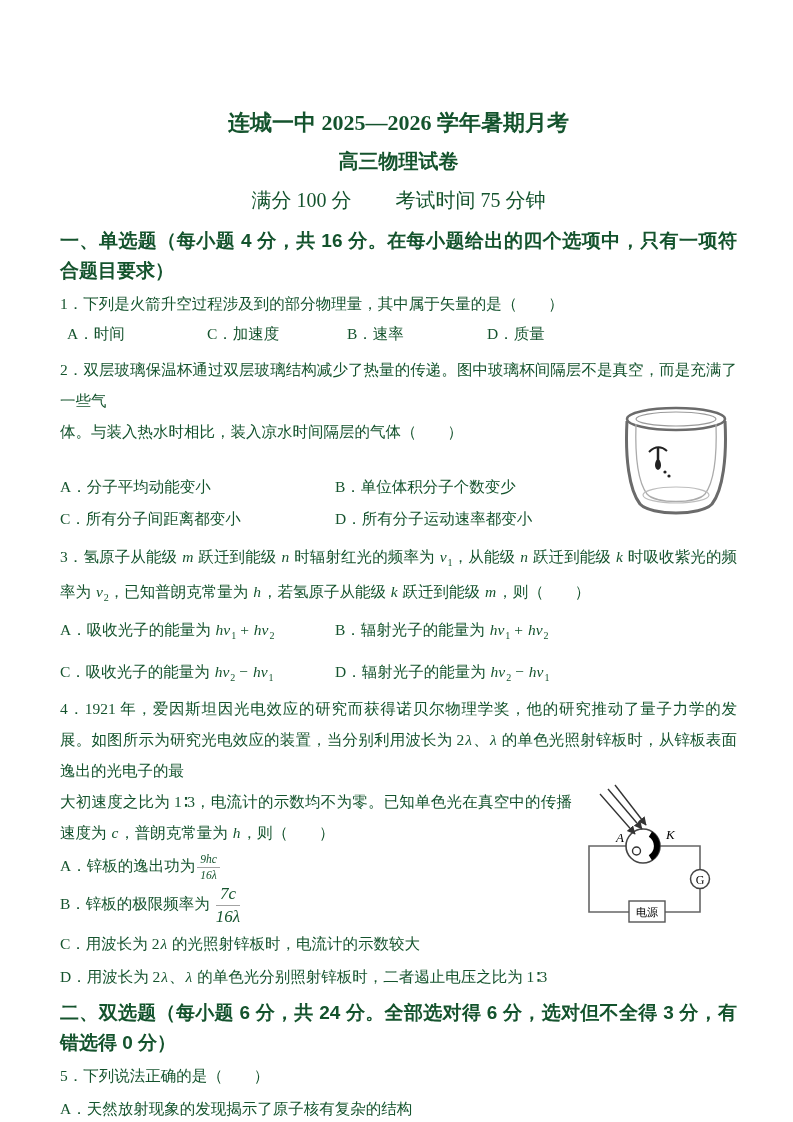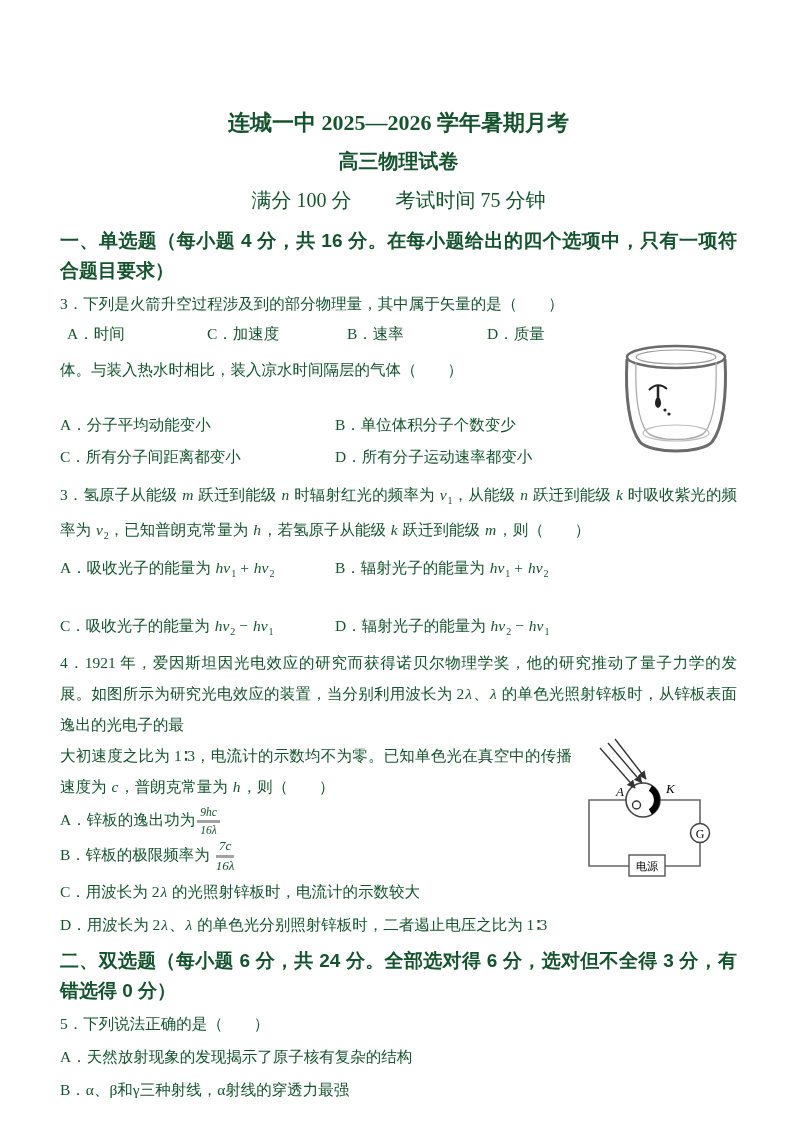--- a/index.html
+++ b/index.html
@@ -21,67 +21,68 @@
     font-weight:bold;font-size:19px;line-height:30px;margin:0 0 2px;text-align:justify;
   }
   .sec-heading.second{margin-top:6px;}
   
   .question{margin:0 0 6px;}
   .stem{margin:0;line-height:31px;text-align:justify;}
   .opts4{display:grid;grid-template-columns:140px 140px 140px auto;line-height:29px;margin:0;padding-left:7px;}
   .opts2{display:grid;grid-template-columns:275px auto;row-gap:3px;line-height:29px;margin:0;}
   .q2-opts{margin-top:25px;}
   .q3-stem{line-height:35px;}
-  .q3-opts{row-gap:28px;margin-top:6px;line-height:30px;}
+  .q3-opts{row-gap:12px;margin-top:6px;line-height:30px;}
   .optline{margin:2px 0;line-height:31px;text-align:justify;}
   .opt{white-space:nowrap;}
   
   .figure{background:#fff;}
   .cup-figure{float:right;width:122px;height:126px;margin:-14px 0 0 10px;}
   .circuit-figure{float:right;width:165px;height:152px;margin:-2px -8px 0 8px;}
   
   .var{font-family:"Liberation Serif","DejaVu Serif",serif;font-style:italic;padding:0 1px;}
   sub{font-size:0.65em;line-height:0;}
   .frac{
     display:inline-block;text-align:center;vertical-align:middle;
     font-family:"Liberation Serif","DejaVu Serif",serif;font-style:italic;line-height:1.15;
     margin:0 2px;
   }
-  .frac .num{display:block;border-bottom:3px solid #a3a3a3;padding:0 3px 1px;}
+  .frac .num{display:block;border-bottom:1px solid #a3a3a3;padding:0 3px 1px;}
   .frac .den{display:block;padding-top:1px;}
   .frac.small{font-size:11.5px;}
-  .frac.big{font-size:13px;}
+  .frac.big{font-size:17px;}
   svg text{font-family:"Liberation Serif","DejaVu Serif",serif;}
 </style>
 </head>
 <body>
 
 <div class="page">
 
   <header>
     <h1 class="title">连城一中 2025—2026 学年暑期月考</h1>
     <h1 class="subtitle">高三物理试卷</h1>
     <p class="meta">
       <span>满分 100 分</span><span class="gap"></span><span>考试时间 75 分钟</span>
     </p>
   </header>
 
   <p class="sec-heading">一、单选题（每小题 4 分，共 16 分。在每小题给出的四个选项中，只有一项符合题目要求）</p>
 
   <section class="question">
-    <p class="stem">3．下列是火箭升空过程涉及到的部分物理量，其中属于矢量的是（　　）</p>
+    <p class="stem">1．下列是火箭升空过程涉及到的部分物理量，其中属于矢量的是（　　）</p>
     <div class="opts4">
       <span class="opt">A．时间</span>
       <span class="opt">C．加速度</span>
       <span class="opt">B．速率</span>
       <span class="opt">D．质量</span>
     </div>
   </section>
 
   <section class="question">
+    <p class="stem">2．双层玻璃保温杯通过双层玻璃结构减少了热量的传递。图中玻璃杯间隔层不是真空，而是充满了一些气</p>
     <div>
       <div class="figure cup-figure">
         <svg viewBox="0 0 122 126" width="122" height="126">
           <path d="M12 19 C10 55,14 88,25 102 C36 114,86 114,97 102 C108 88,112 55,110 19" fill="none" stroke="#6b6b6b" stroke-width="3"></path>
           <ellipse cx="61" cy="17" rx="49" ry="11" fill="none" stroke="#6b6b6b" stroke-width="2.5"></ellipse>
           <ellipse cx="61" cy="17" rx="40" ry="7" fill="none" stroke="#9a9a9a" stroke-width="1.2"></ellipse>
           <path d="M21 22 C20 52,23 80,32 92 C41 102,81 102,90 92 C99 80,102 52,101 22" fill="none" stroke="#ababab" stroke-width="1.3"></path>
           <ellipse cx="61" cy="93" rx="33" ry="8" fill="none" stroke="#bdbdbd" stroke-width="1.2"></ellipse>
           <g>
             <path d="M34 50 Q43 41 52 49" fill="none" stroke="#222" stroke-width="2"></path>

